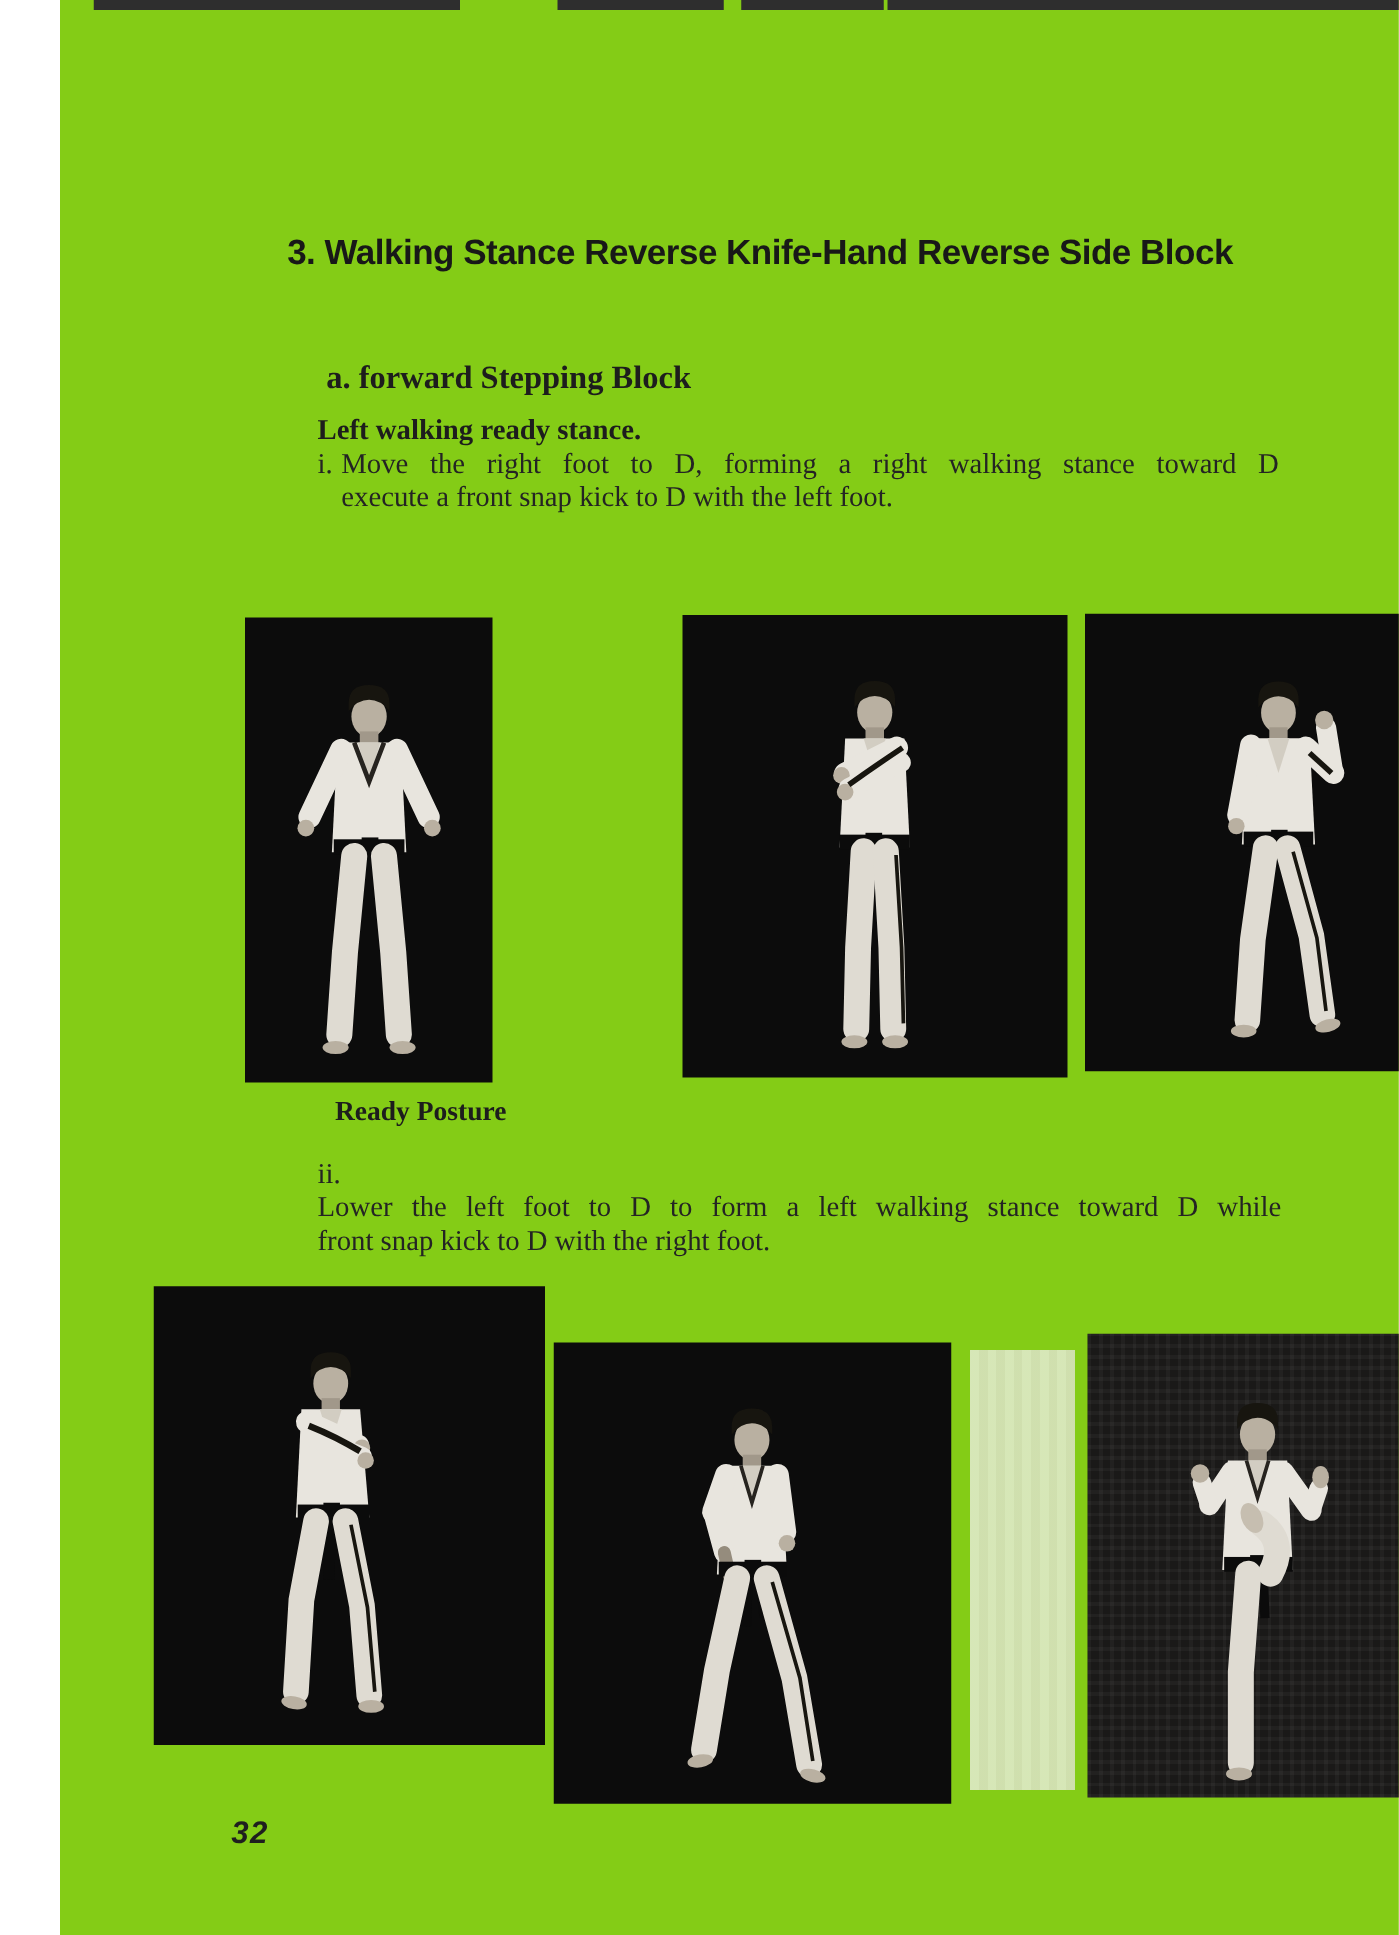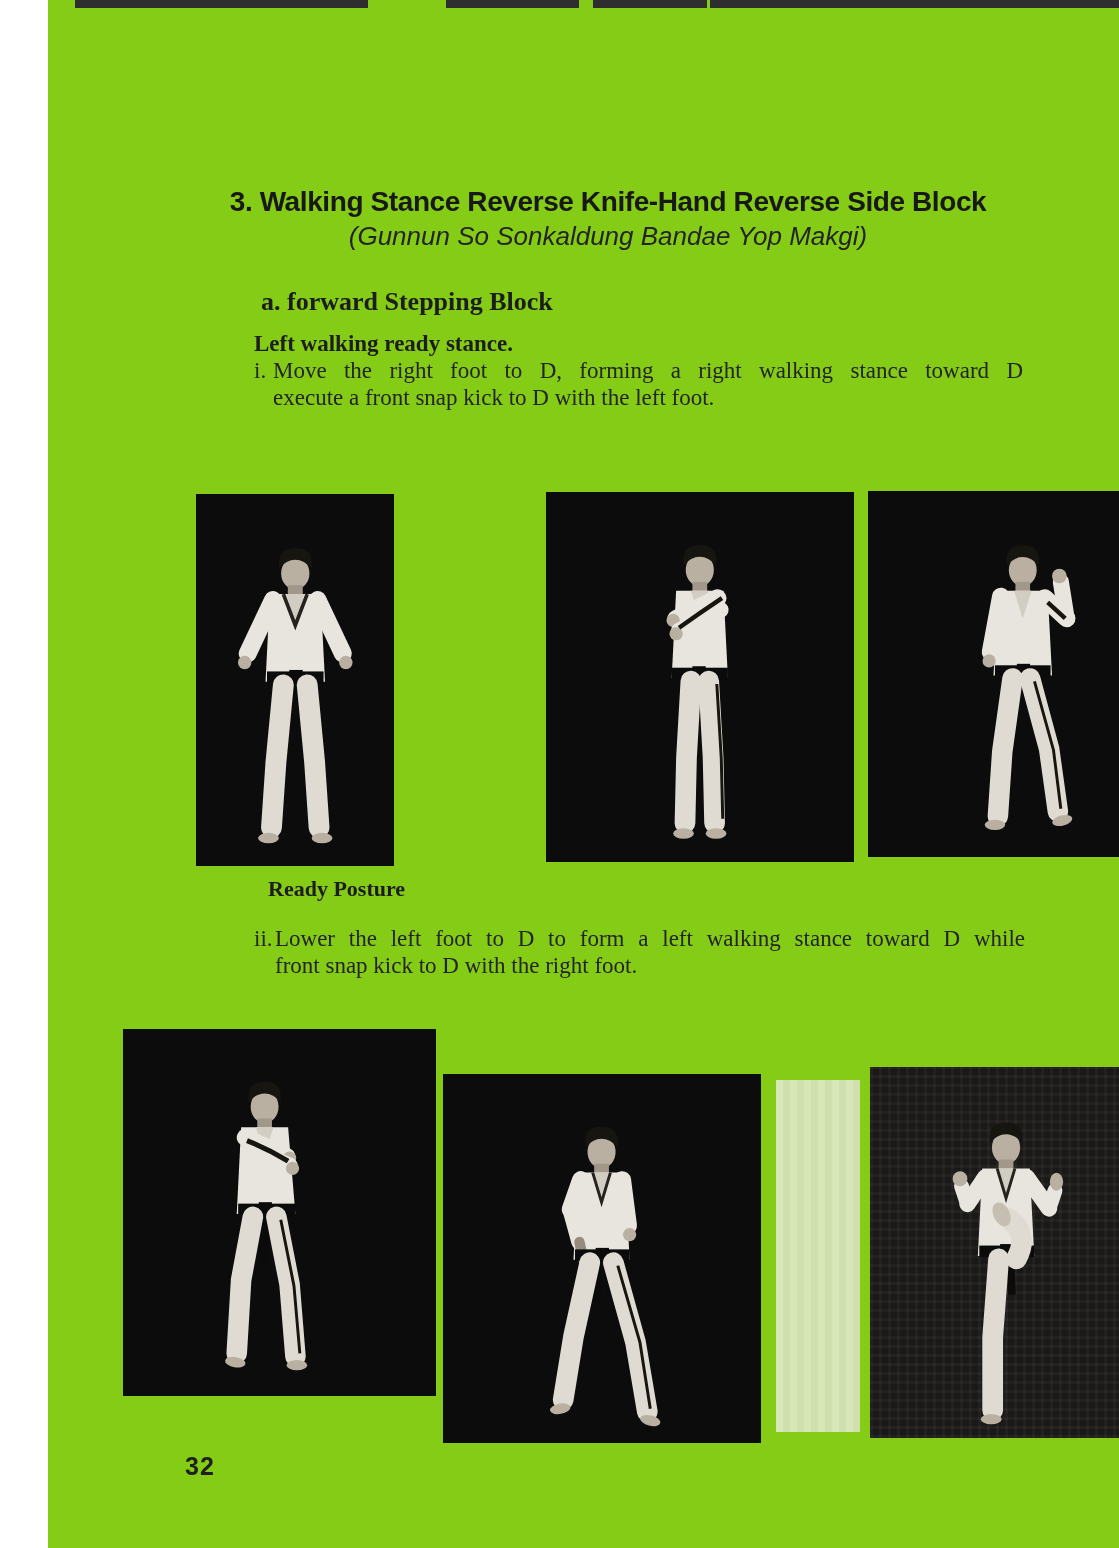--- a/index.html
+++ b/index.html
@@ -31,33 +31,34 @@
     font-family:"Liberation Sans", sans-serif;
     font-style:italic;font-size:26px;line-height:30px;margin-top:3px;
     color:#242424;white-space:nowrap;
   }
 
   .step-label{position:absolute;left:213px;top:287px;font-weight:700;font-size:26px;color:#1d1d1d;}
   .stance-lead{position:absolute;left:206px;top:331px;font-weight:700;font-size:23px;color:#1d1d1d;}
 
   .item{position:absolute;display:flex;font-size:23px;line-height:27px;color:#242424;}
   .item-i{left:206px;top:357px;width:769px;}
-  .item-ii{left:206px;top:925px;width:771px;}
+  .item-ii{left:206px;top:925px;width:771px;flex-direction:column;}
   .item .marker{flex:0 0 19px;}
   .item-ii .marker{flex:0 0 21px;}
   .item .lines{flex:1;}
   .jline{text-align:justify;text-align-last:justify;}
   .jline.last{text-align-last:left;}
 
   .caption{position:absolute;left:220px;top:876px;font-weight:700;font-size:22px;color:#1d1d1d;}
 
   .page-number{
     position:absolute;left:137px;top:1452px;
     font-family:"Liberation Sans", sans-serif;font-weight:700;font-size:25px;color:#1f1f1f;
     letter-spacing:1px;
+    font-style:italic;
   }
 
   
   .photo{
     position:absolute;background:#0c0c0c;
     display:flex;align-items:flex-end;justify-content:center;
     overflow:hidden;
   }
   .photo svg{height:88%;display:block;}
   .photo-a{left:148px;top:494px;width:198px;height:372px;}
@@ -87,21 +88,20 @@
 <div class="page">
 
   <div class="scan-bar b1"></div>
   <div class="scan-bar b2"></div>
   <div class="scan-bar b3"></div>
   <div class="scan-bar b4"></div>
   <div class="edge-line"></div>
 
   <div class="heading">
     <div class="title">3. Walking Stance Reverse Knife-Hand Reverse Side Block</div>
-    <div class="subtitle">(Gunnun So Sonkaldung Bandae Yop Makgi)</div>
   </div>
 
   <div class="step-label">a. forward Stepping Block</div>
   <div class="stance-lead">Left walking ready stance.</div>
 
   <div class="item item-i">
     <div class="marker">i.</div>
     <div class="lines">
       <div class="jline">Move the right foot to D, forming a right walking stance toward D</div>
       <div class="jline last">execute a front snap kick to D with the left foot.</div>

